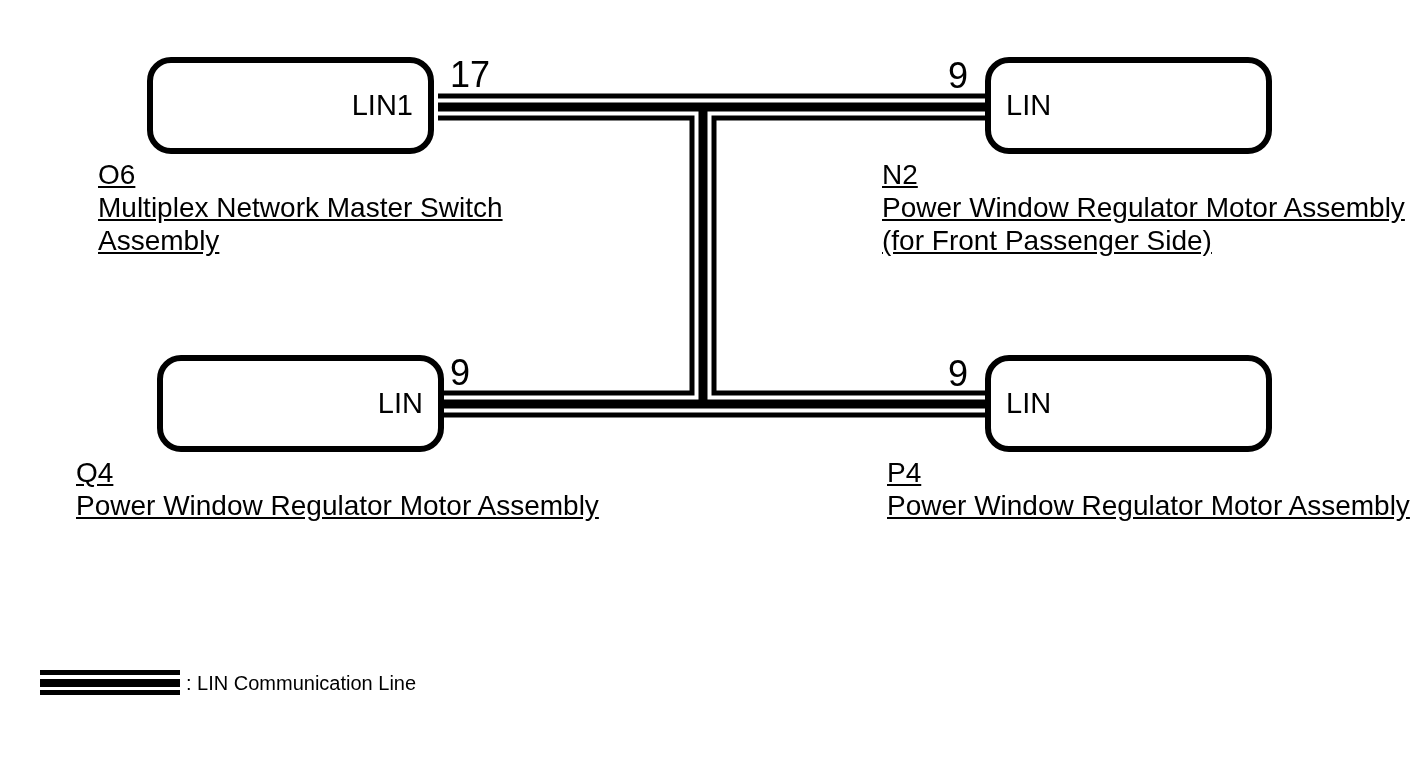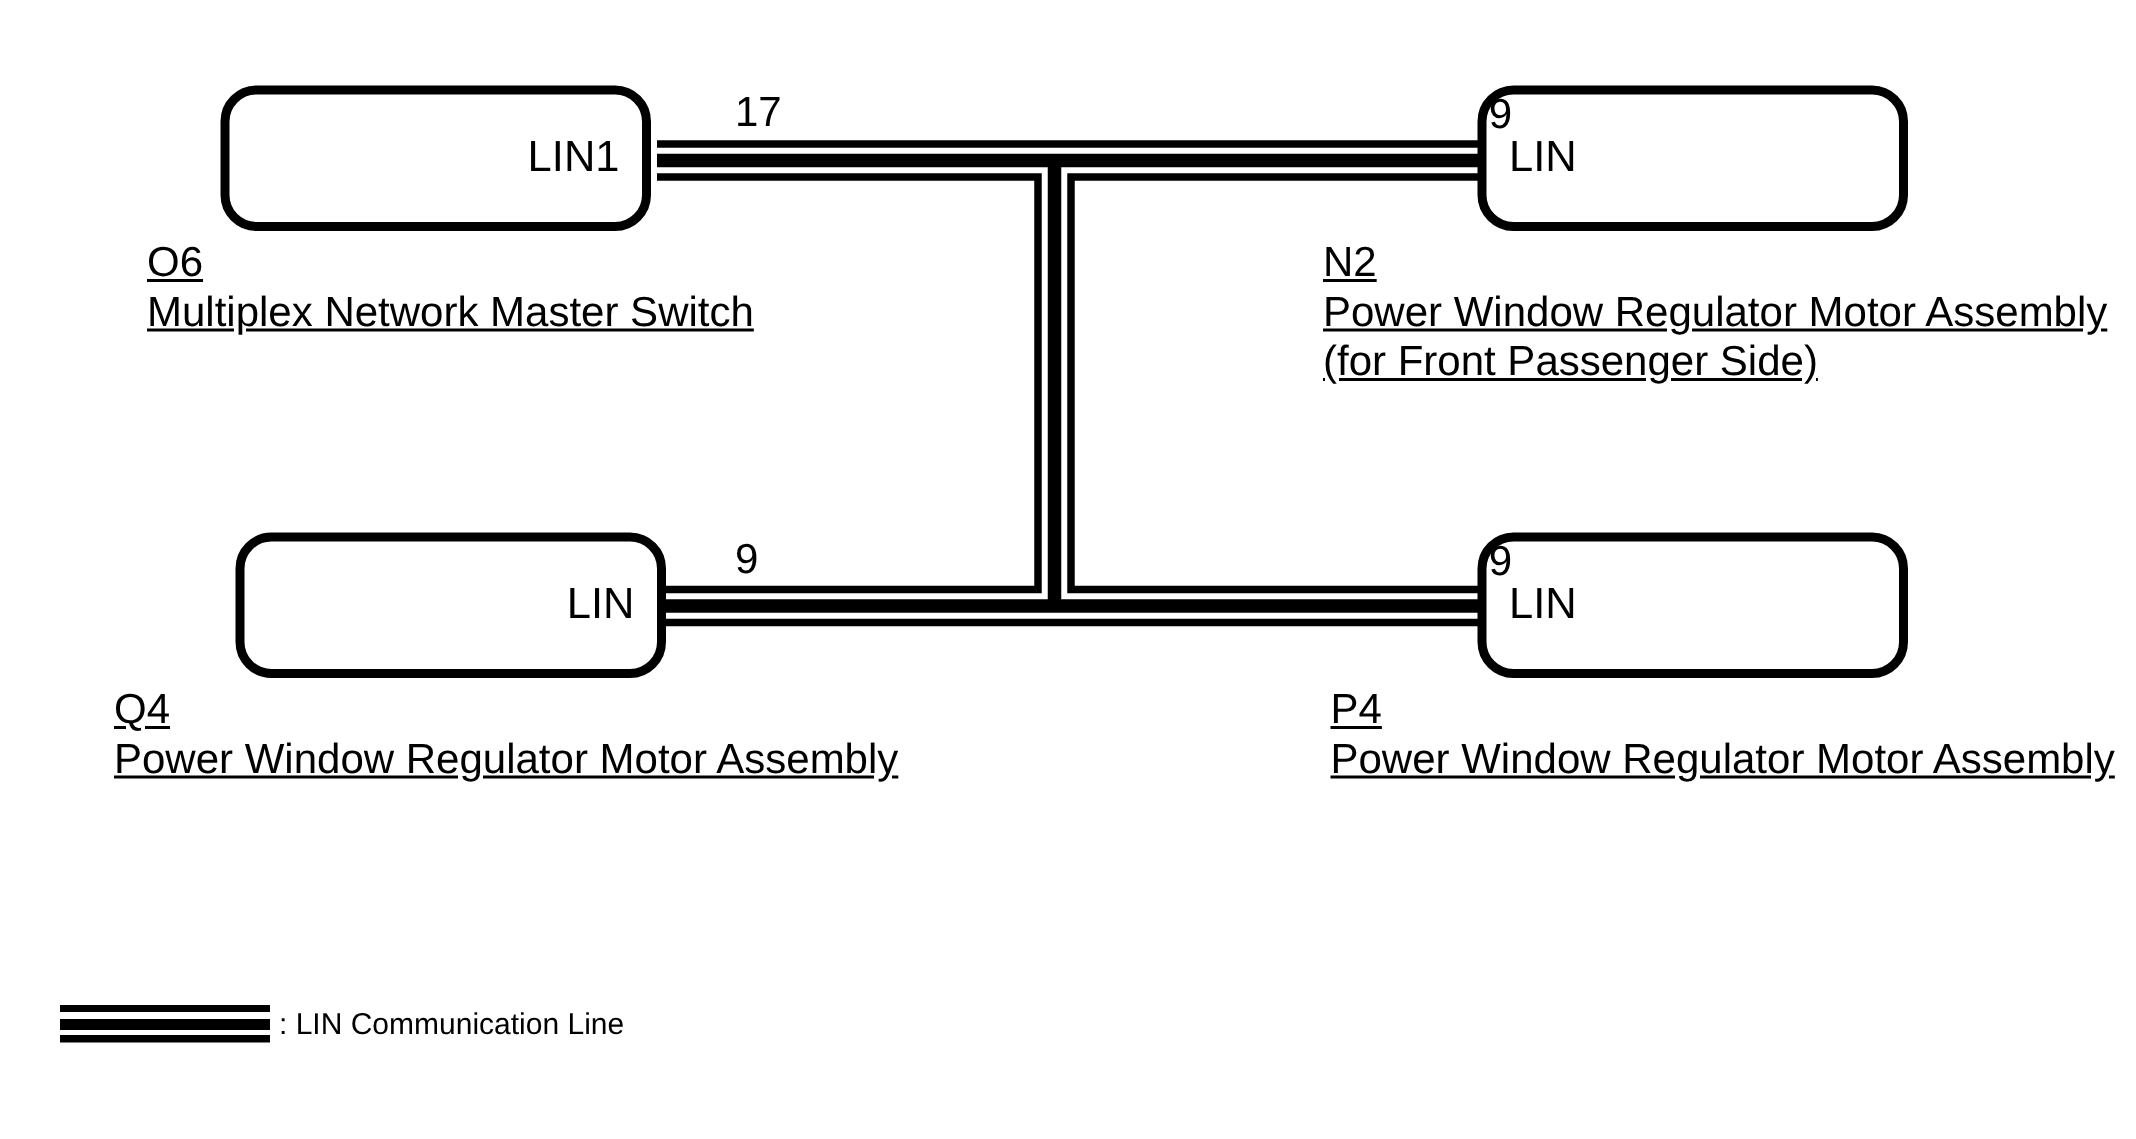--- a/index.html
+++ b/index.html
@@ -37,24 +37,23 @@
   }
   .node.align-right { justify-content: flex-end; padding-right: 15px; }
   .node.align-left  { justify-content: flex-start; padding-left: 15px; }
   #node-o6 { left: 147px; top: 57px; }
   #node-n2 { left: 985px; top: 57px; }
   #node-q4 { left: 157px; top: 355px; }
   #node-p4 { left: 985px; top: 355px; }
 
   .pin {
     position: absolute;
-    font-size: 28px;
+    font-size: 36px;
     line-height: 30px;
     z-index: 3;
-    margin-left: 40px;
   }
   #pin-o6 { left: 450px; top: 60px; }
   #pin-n2 { left: 900px; width: 68px; text-align: right; top: 61px; }
   #pin-q4 { left: 450px; top: 358px; }
   #pin-p4 { left: 900px; width: 68px; text-align: right; top: 359px; }
 
   .desc {
     position: absolute;
     font-size: 28px;
     line-height: 33px;
@@ -128,20 +127,21 @@
   </div>
 
   <div class="pin" id="pin-o6">17</div>
   <div class="pin" id="pin-n2">9</div>
   <div class="pin" id="pin-q4">9</div>
   <div class="pin" id="pin-p4">9</div>
 
   <div class="desc" id="desc-o6">
     <div>O6</div>
     <div>Multiplex Network Master Switch</div>
+    <div>Assembly</div>
   </div>
   <div class="desc" id="desc-n2">
     <div>N2</div>
     <div>Power Window Regulator Motor Assembly</div>
     <div>(for Front Passenger Side)</div>
   </div>
   <div class="desc" id="desc-q4">
     <div>Q4</div>
     <div>Power Window Regulator Motor Assembly</div>
   </div>

